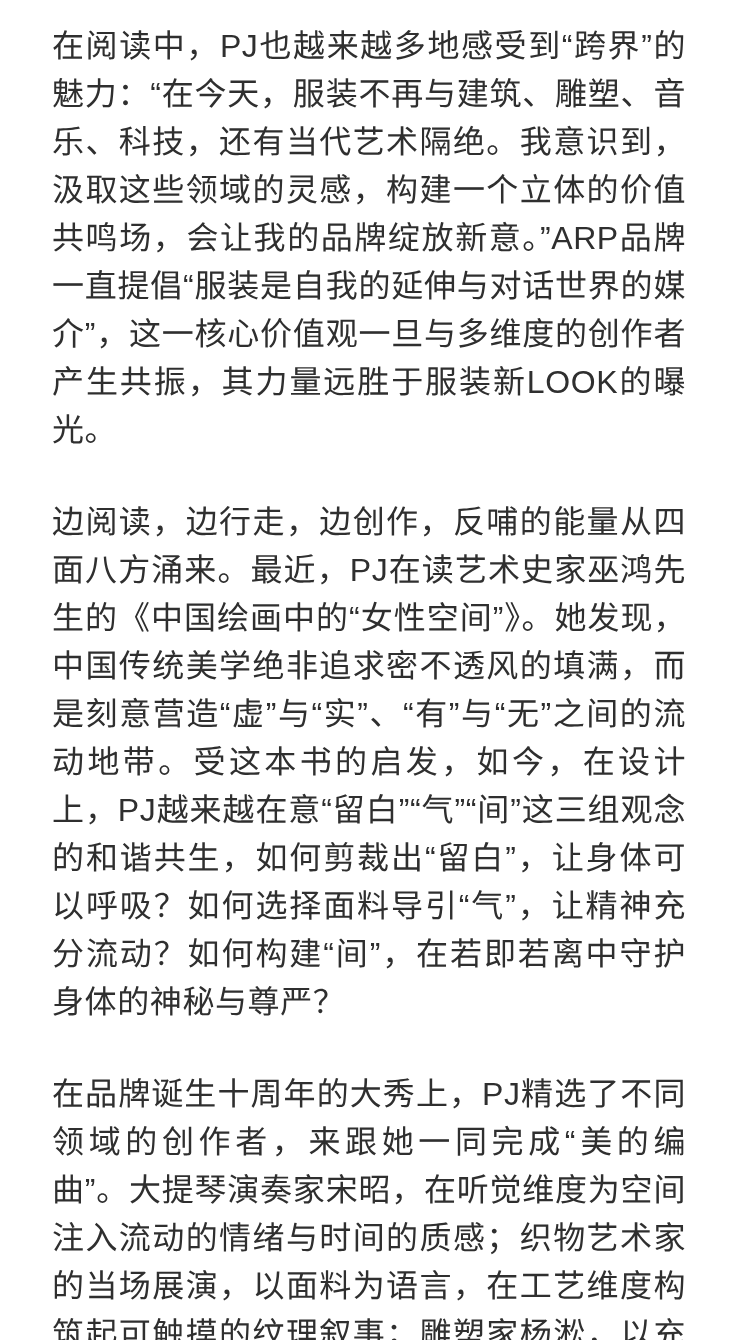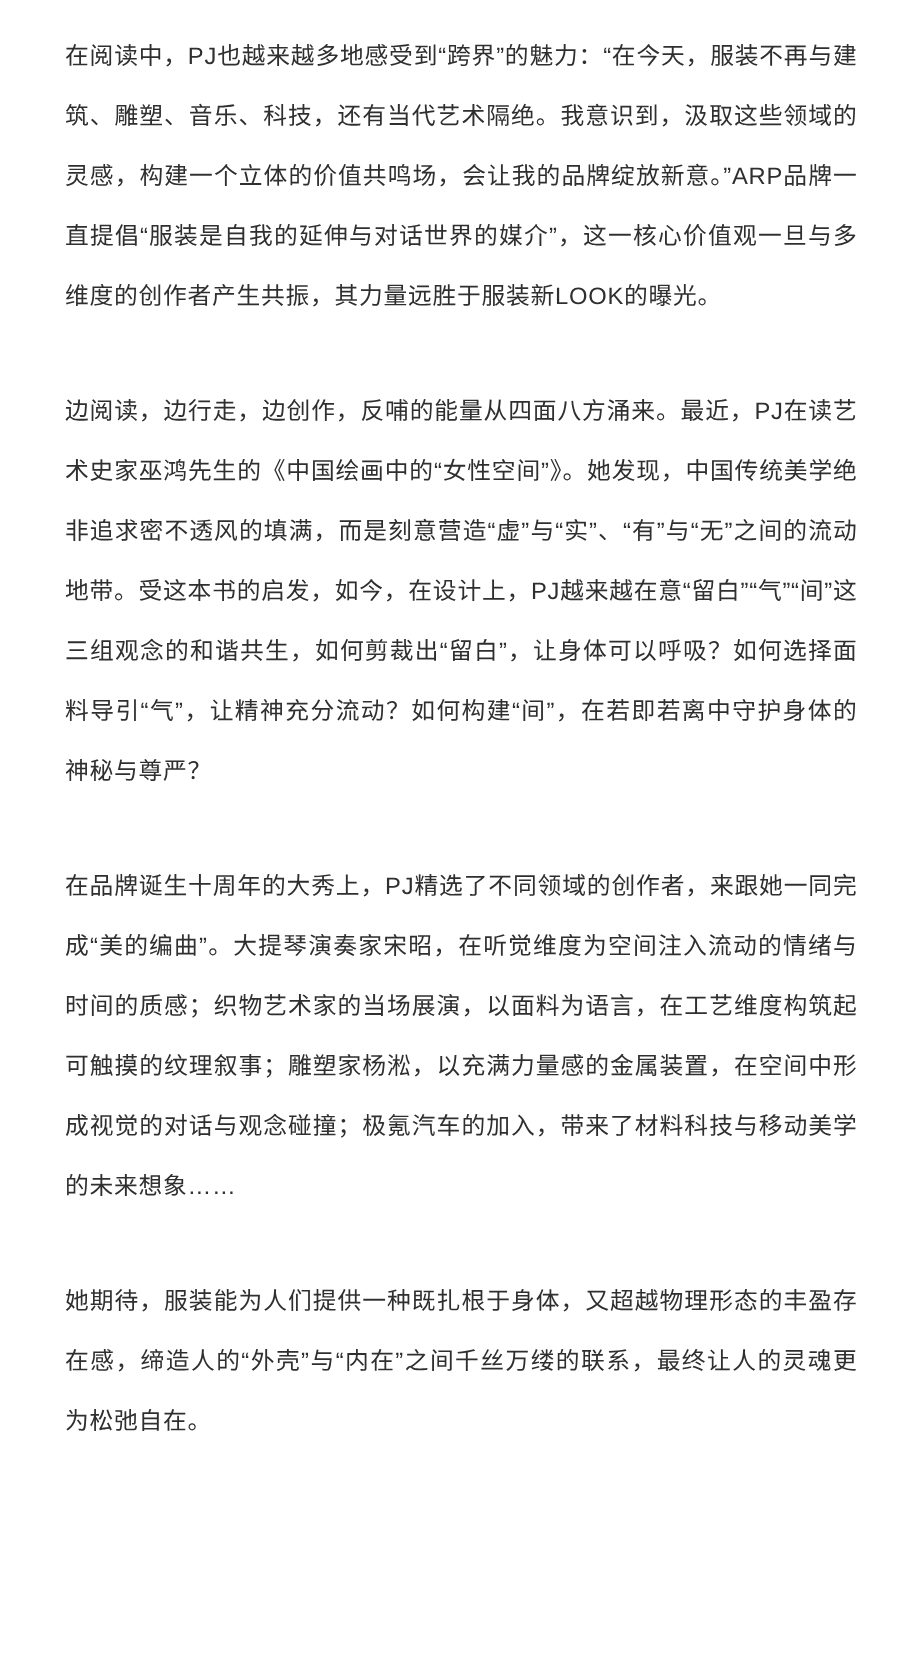--- a/index.html
+++ b/index.html
@@ -13,21 +13,21 @@
     font-family: "Liberation Sans", "DejaVu Sans", sans-serif;
     color: #2b2b2b;
     -webkit-font-smoothing: antialiased;
   }
   .article {
     box-sizing: border-box;
     width: 736px;
     padding: 22px 50px 30px 52px;
   }
   .para {
-    font-size: 19px;
+    font-size: 32px;
     line-height: 48px;
     letter-spacing: 0.6px;
     color: #2f2f2f;
     text-align: justify;
     text-justify: inter-character;
     margin: 0 0 44px 0;
     word-break: break-word;
   }
   .para:last-child {
     margin-bottom: 0;

